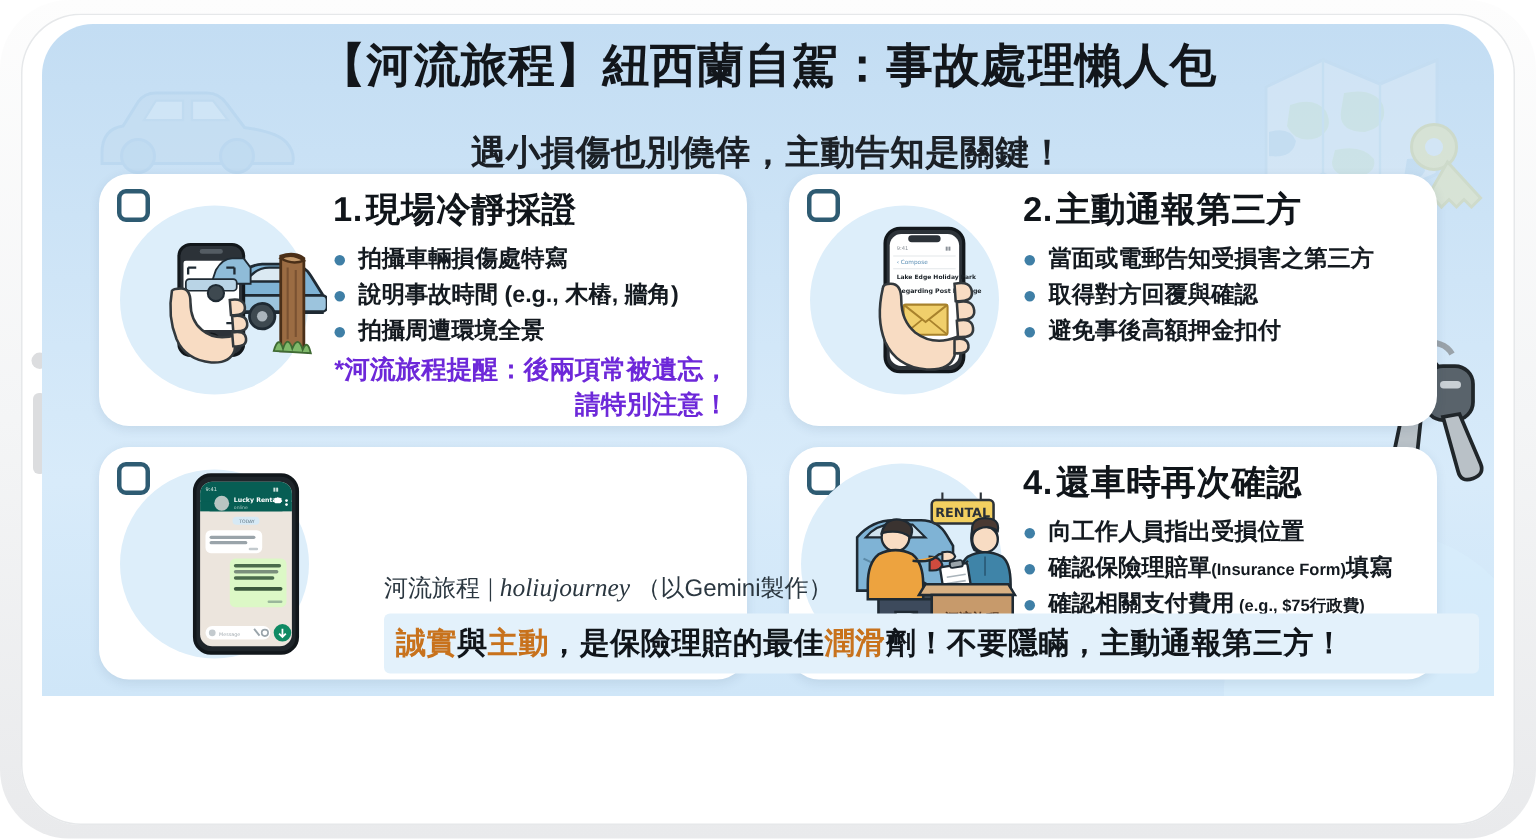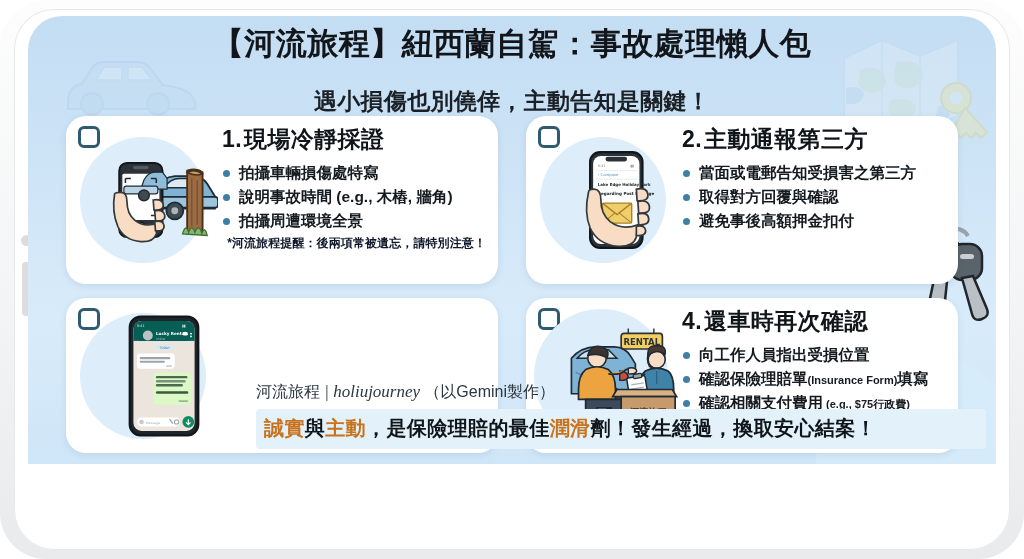--- a/index.html
+++ b/index.html
@@ -107,21 +107,21 @@
     white-space: nowrap;
   }
   ul.bullets li::before {
     content: ""; position: absolute; left: 1px; top: 9px;
     width: 7px; height: 7px; border-radius: 50%;
     background: #3f7fa6;
   }
   li .small { font-size: 11px; font-weight: 700; }
   .note {
     margin-top: 2px; text-align: right;
-    font-size: 12px; font-weight: 800; color: #0f172a; letter-spacing: .1px;
+    font-size: 17px; font-weight: 800; color: #6d28d9; letter-spacing: .1px;
   }
 
   
   #footer { position: absolute; left: 0; bottom: 0; width: 968px; height: 88px; }
   #credit {
     position: absolute; left: 228px; top: 6px;
     font-size: 17px; color: #2b3740;
     font-family: "Liberation Serif", "DejaVu Serif", serif;
     font-style: italic;
   }
@@ -459,18 +459,18 @@
     <div id="footer">
       <div id="credit">
         <span class="han">河流旅程</span>
         <span>|</span>
         <span>holiujourney</span>
         <span class="han">（以Gemini製作）</span>
       </div>
 
 
       <div id="motto-bar">
-        <div id="motto-text"><span class="hl">誠實</span><span>與</span><span class="hl">主動</span><span>，是保險理賠的最佳</span><span class="hl">潤滑</span><span>劑！發生經過，換取安心結案！</span></div>
+        <div id="motto-text"><span class="hl">誠實</span><span>與</span><span class="hl">主動</span><span>，是保險理賠的最佳</span><span class="hl">潤滑</span><span>劑！不要隱瞞，主動通報第三方！</span></div>
       </div>
     </div>
 
   </div>
 </div>
 
 </body></html>

